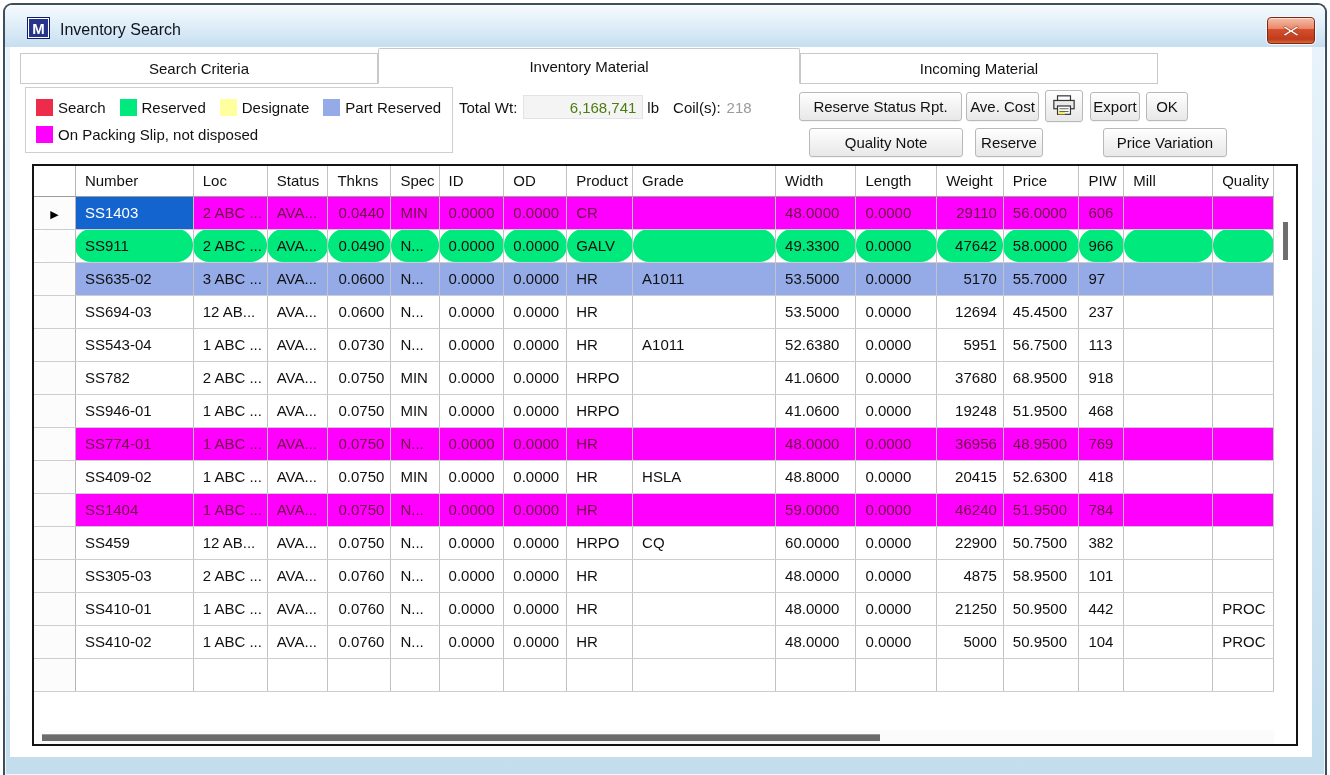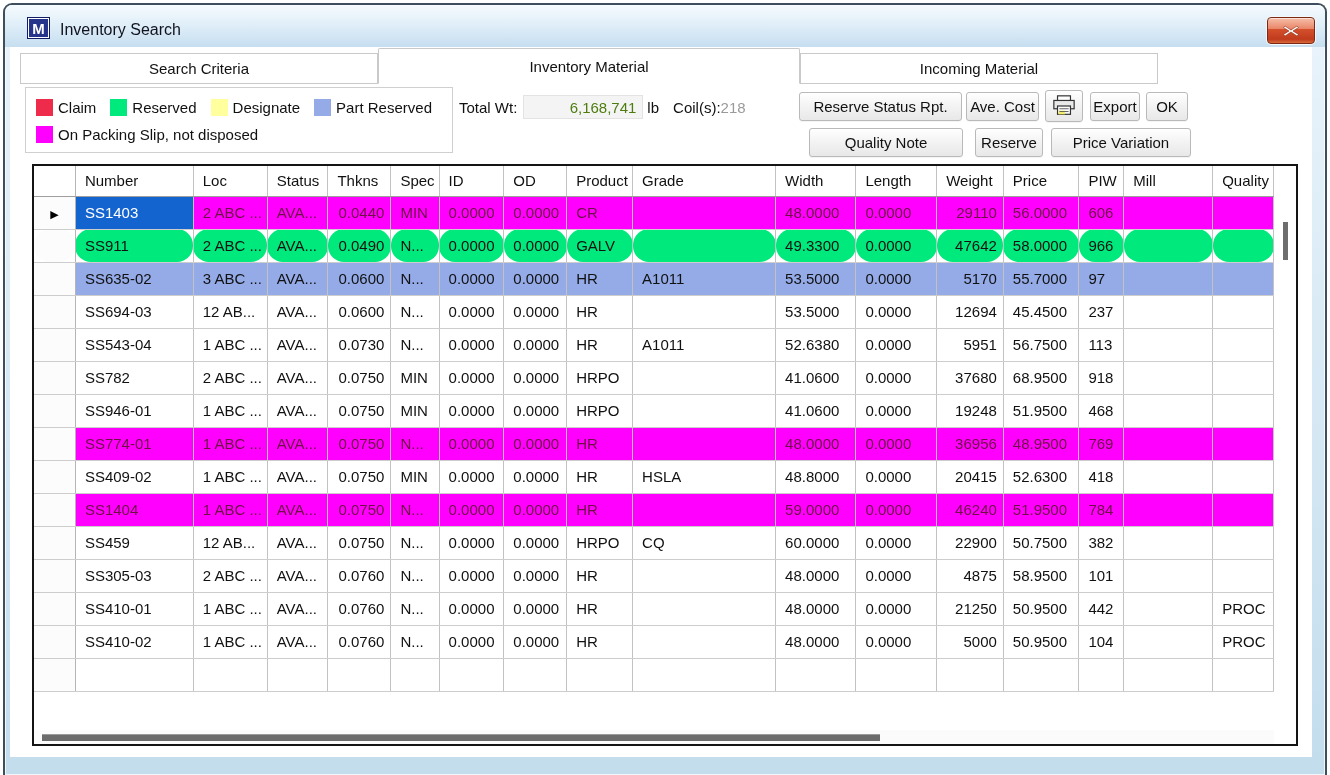--- a/index.html
+++ b/index.html
@@ -38,35 +38,35 @@
   .legend-row{display:flex;align-items:center;gap:14px;height:27px;}
   .lg-item{display:inline-flex;align-items:center;gap:5px;white-space:nowrap;}
   .sw{width:17px;height:17px;display:inline-block;}
 
   
   .totals{position:absolute;left:459px;top:95px;z-index:3;display:flex;align-items:center;font-size:15px;color:#111;}
   .totwt-field{width:120px;height:24px;background:#f4f4f4;border:1px solid #e3e3e3;color:#4d7c0f;
     text-align:right;padding:3px 6px 0 0;margin-left:6px;font-size:15px;}
   .unit{margin-left:4px;}
   .coils-label{margin-left:14px;}
-  .coils-value{color:#9a9a9a;}
+  .coils-value{margin-left:6px;color:#9a9a9a;}
 
   
   .btn{position:absolute;height:29px;background:linear-gradient(#ffffff,#f3f3f3 48%,#e8e8e8);
     border:1px solid #b9b9b9;border-radius:3px;font-size:15px;color:#111;z-index:3;
     display:flex;align-items:center;justify-content:center;cursor:pointer;white-space:nowrap;
     box-shadow:0 1px 0 rgba(0,0,0,.04);}
   .b-rsr{left:799px;top:92px;width:163px;}
   .b-avc{left:966px;top:92px;width:73px;}
   .b-prn{left:1045px;top:90px;width:38px;height:32px;}
   .b-exp{left:1090px;top:92px;width:50px;}
   .b-ok{left:1146px;top:92px;width:42px;}
   .b-qn{left:809px;top:128px;width:154px;}
   .b-rsv{left:975px;top:128px;width:68px;}
-  .b-pv{left:1051px;top:128px;width:140px;}
+  .b-pv{left:1103px;top:128px;width:124px;}
 
   
   .grid-box{position:absolute;left:32px;top:164px;width:1266px;height:582px;
     border:2px solid #141414;background:#fff;z-index:3;}
   .grid-viewport{position:absolute;left:0;top:0;width:1240px;height:564px;overflow:hidden;}
   table.grid{border-collapse:collapse;table-layout:fixed;}
   .grid th{height:30px;font-weight:normal;font-size:15px;text-align:left;padding:0 4px 0 9px;
     background:#fff;border-right:1px solid #c2c2c2;border-bottom:1px solid #9e9e9e;color:#111;
     white-space:nowrap;overflow:hidden;}
   .grid th.selh{border-right:1px solid #b5b5b5;}
@@ -106,21 +106,21 @@
 <div class="tabstrip">
   <div class="tab" style="width:358px">Search Criteria</div>
   <div class="tab active" style="width:422px">Inventory Material</div>
   <div class="tab" style="width:358px">Incoming Material</div>
 </div>
 
 <div class="legend-box">
   <div class="legend-row">
       <span class="lg-item">
         <span class="sw" style="background: rgb(238, 43, 75);"></span>
-        <span>Claim</span>
+        <span>Search</span>
       </span>
       <span class="lg-item">
         <span class="sw" style="background: rgb(0, 233, 125);"></span>
         <span>Reserved</span>
       </span>
       <span class="lg-item">
         <span class="sw" style="background: rgb(255, 255, 158);"></span>
         <span>Designate</span>
       </span>
       <span class="lg-item">

